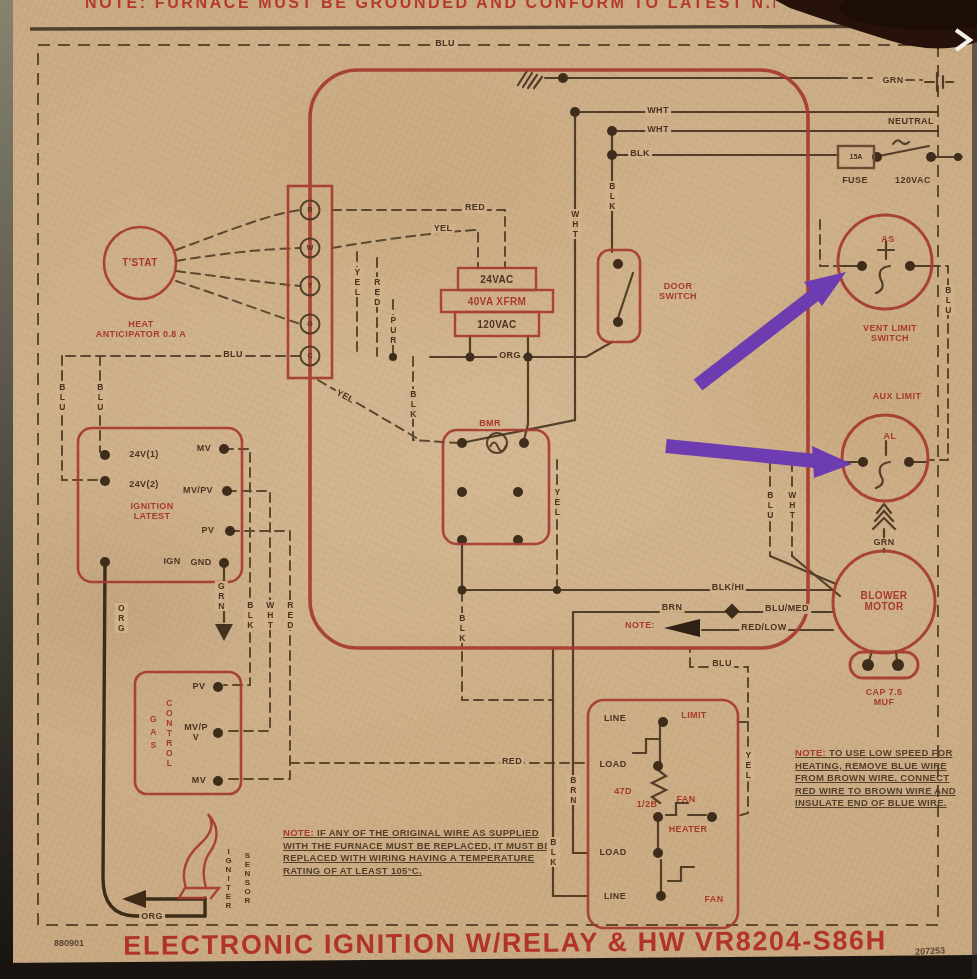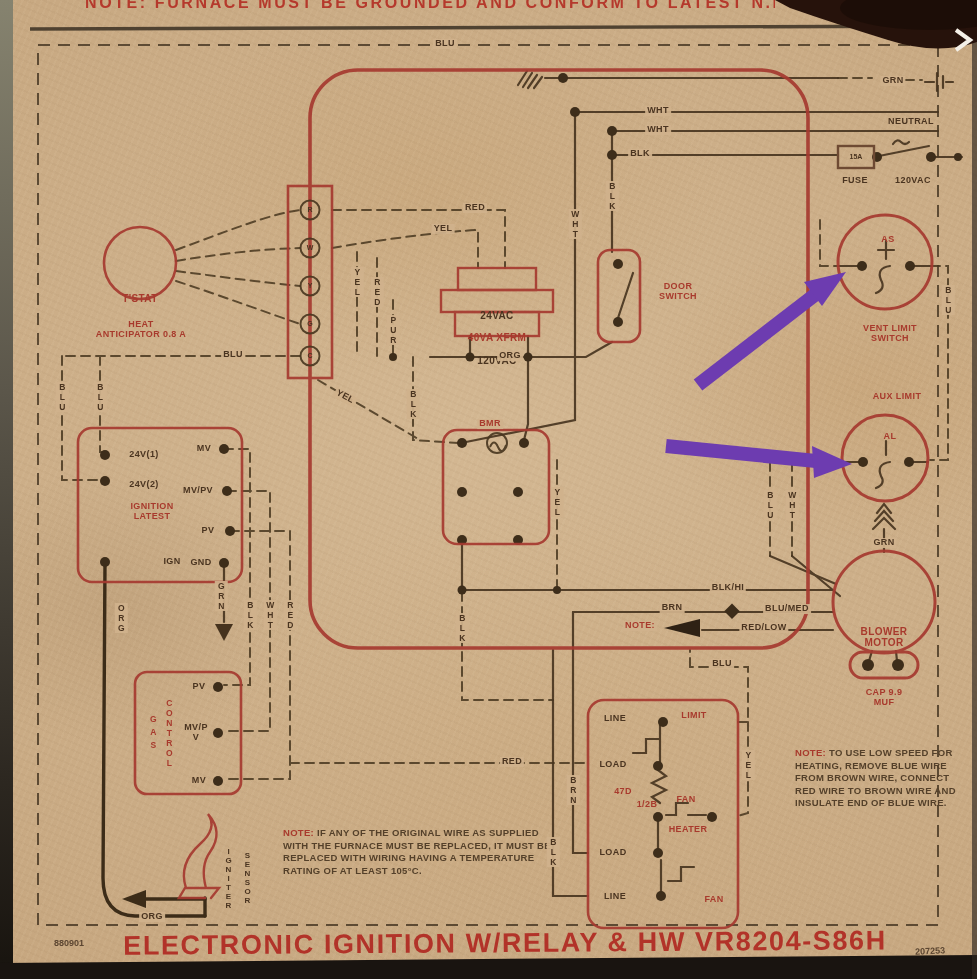--- a/index.html
+++ b/index.html
@@ -16,28 +16,28 @@
       radial-gradient(1200px 900px at 50% 45%, #d3b792, #c2a179 95%);
   }
   svg{position:absolute;left:0;top:0;}
   .L{position:absolute;transform:translate(-50%,-50%);font:700 9px/1.1 "Liberation Sans",sans-serif;
      color:#4a3420;letter-spacing:.4px;white-space:nowrap;}
   .R{color:#a83a2d;}
   .BG{background:rgba(208,178,140,.93);padding:0 2px;}
   .V{writing-mode:vertical-rl;text-orientation:upright;font-size:8.5px;line-height:1;letter-spacing:0;}
   .W{white-space:normal;text-align:center;}
   .note{position:absolute;transform:none;font:700 9.5px/1.32 "Liberation Sans",sans-serif;
-        color:#54402a;letter-spacing:.3px;white-space:normal;}
+        color:#54402a;letter-spacing:.3px;white-space:normal;text-decoration:underline;}
   .topnote{position:absolute;left:85px;top:-7px;width:690px;overflow:hidden;
      font:800 16px/1.2 "Liberation Sans",sans-serif;color:#b5392c;letter-spacing:2.6px;white-space:nowrap;}
   .title{position:absolute;left:100px;top:930px;width:810px;text-align:center;
      font:800 27px/1 "Liberation Sans",sans-serif;color:#b23329;letter-spacing:1.6px;transform:rotate(-.4deg);}
   .code{position:absolute;font:700 9px "Liberation Sans",sans-serif;color:#5c4631;}
   .t7{font-size:7px;letter-spacing:0;}
-  .t10{font-size:10px;margin-top:36px;}
+  .t10{font-size:10px;}
 </style>
 </head>
 <body>
 
 <div id="photo">
 
 <svg width="977" height="979" viewBox="0 0 977 979">
   <defs>
     <linearGradient id="leftGrad" x1="0" y1="0" x2="0" y2="1">
       <stop offset="0" stop-color="#86836f"></stop>
@@ -282,21 +282,21 @@
 <div class="L t7" style="left:856px;top:157px;">15A</div>
 <div class="L" style="left:855px;top:181px;">FUSE</div>
 <div class="L" style="left:913px;top:181px;">120VAC</div>
 <div class="L" style="left:911px;top:122px;">NEUTRAL</div>
 
 <div class="L R" style="left:888px;top:240px;">AS</div>
 <div class="L R W" style="left:890px;top:334px;width:82px;">VENT LIMIT SWITCH</div>
 <div class="L R" style="left:897px;top:397px;">AUX LIMIT</div>
 <div class="L R" style="left:890px;top:437px;">AL</div>
 <div class="L R W t10" style="left:884px;top:601px;width:68px;">BLOWER MOTOR</div>
-<div class="L R W" style="left:884px;top:698px;width:54px;">CAP 9.9 MUF</div>
+<div class="L R W" style="left:884px;top:698px;width:54px;">CAP 7.5 MUF</div>
 
 <div class="L V" style="left:228px;top:878px;font-size:8px;">IGNITER</div>
 <div class="L V" style="left:247px;top:878px;font-size:8px;">SENSOR</div>
 
 <div class="note" style="left:283px;top:827px;width:270px;">
   <span class="R">NOTE:</span>
   <span>IF ANY OF THE ORIGINAL WIRE AS SUPPLIED WITH THE FURNACE MUST BE REPLACED, IT MUST BE REPLACED WITH WIRING HAVING A TEMPERATURE RATING OF AT LEAST 105°C.</span>
 </div>
 <div class="note" style="left:795px;top:747px;width:172px;">
   <span class="R">NOTE:</span>

